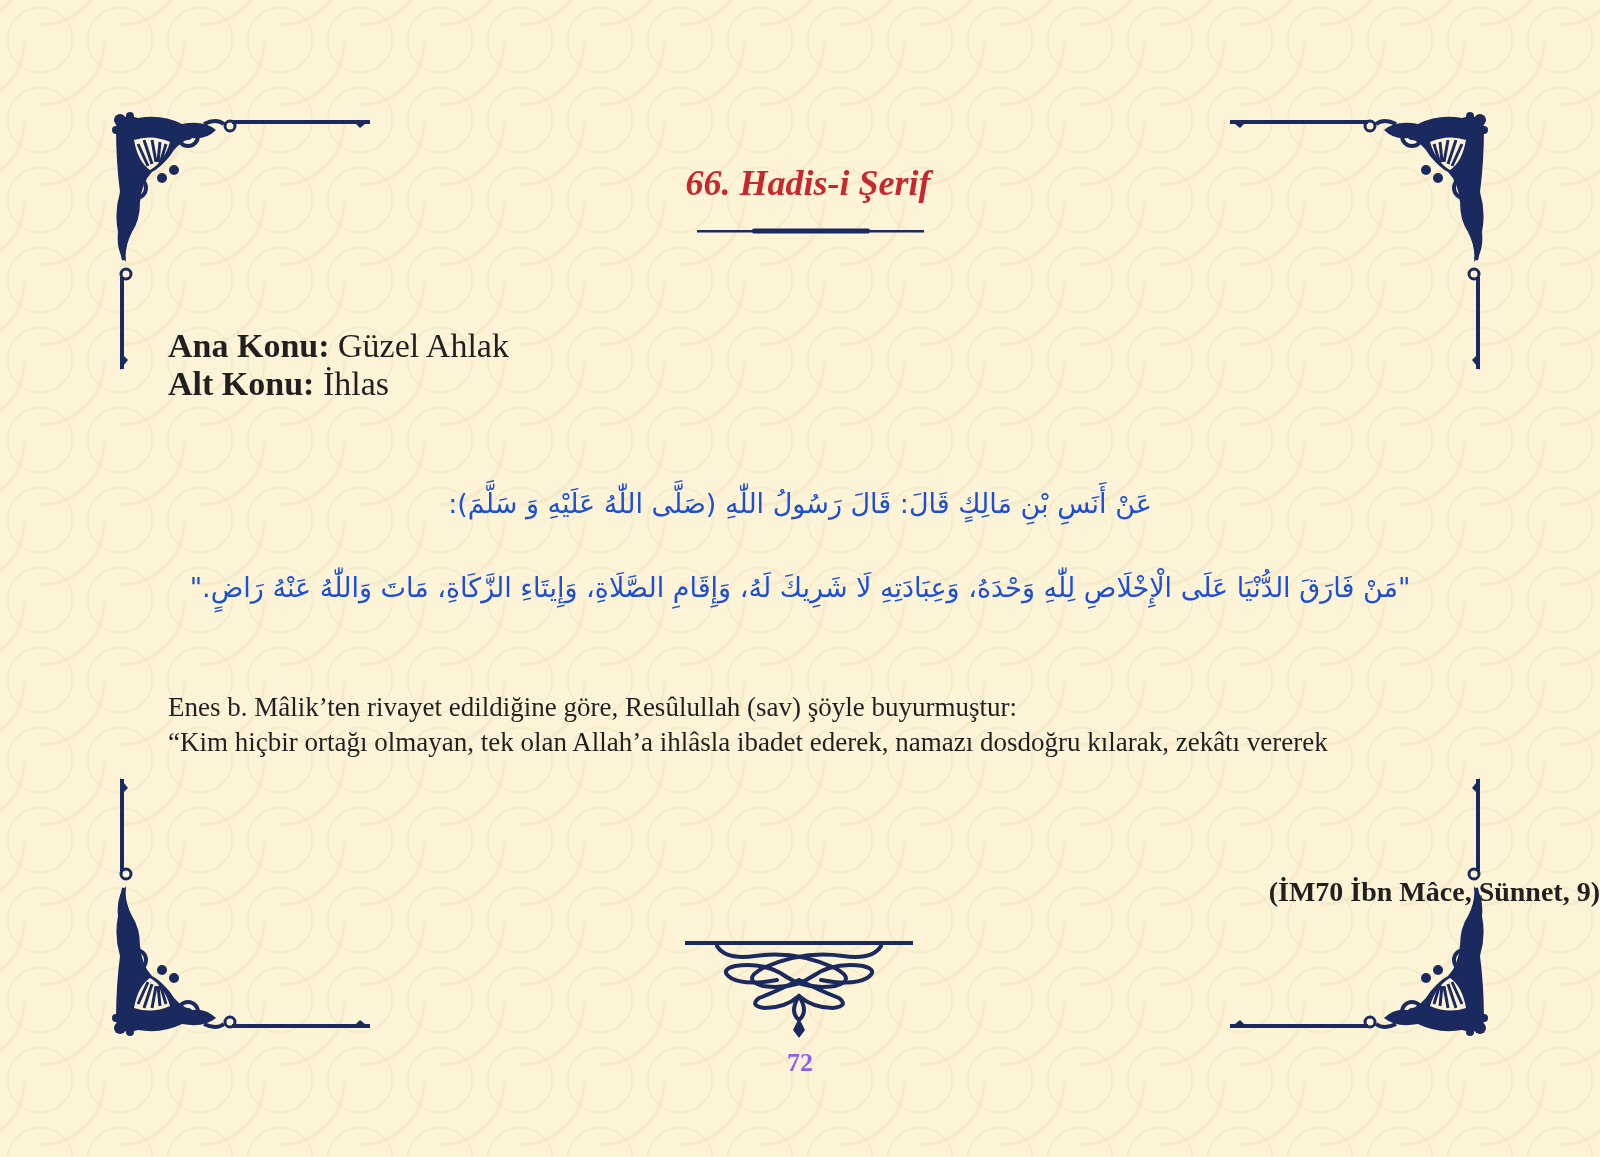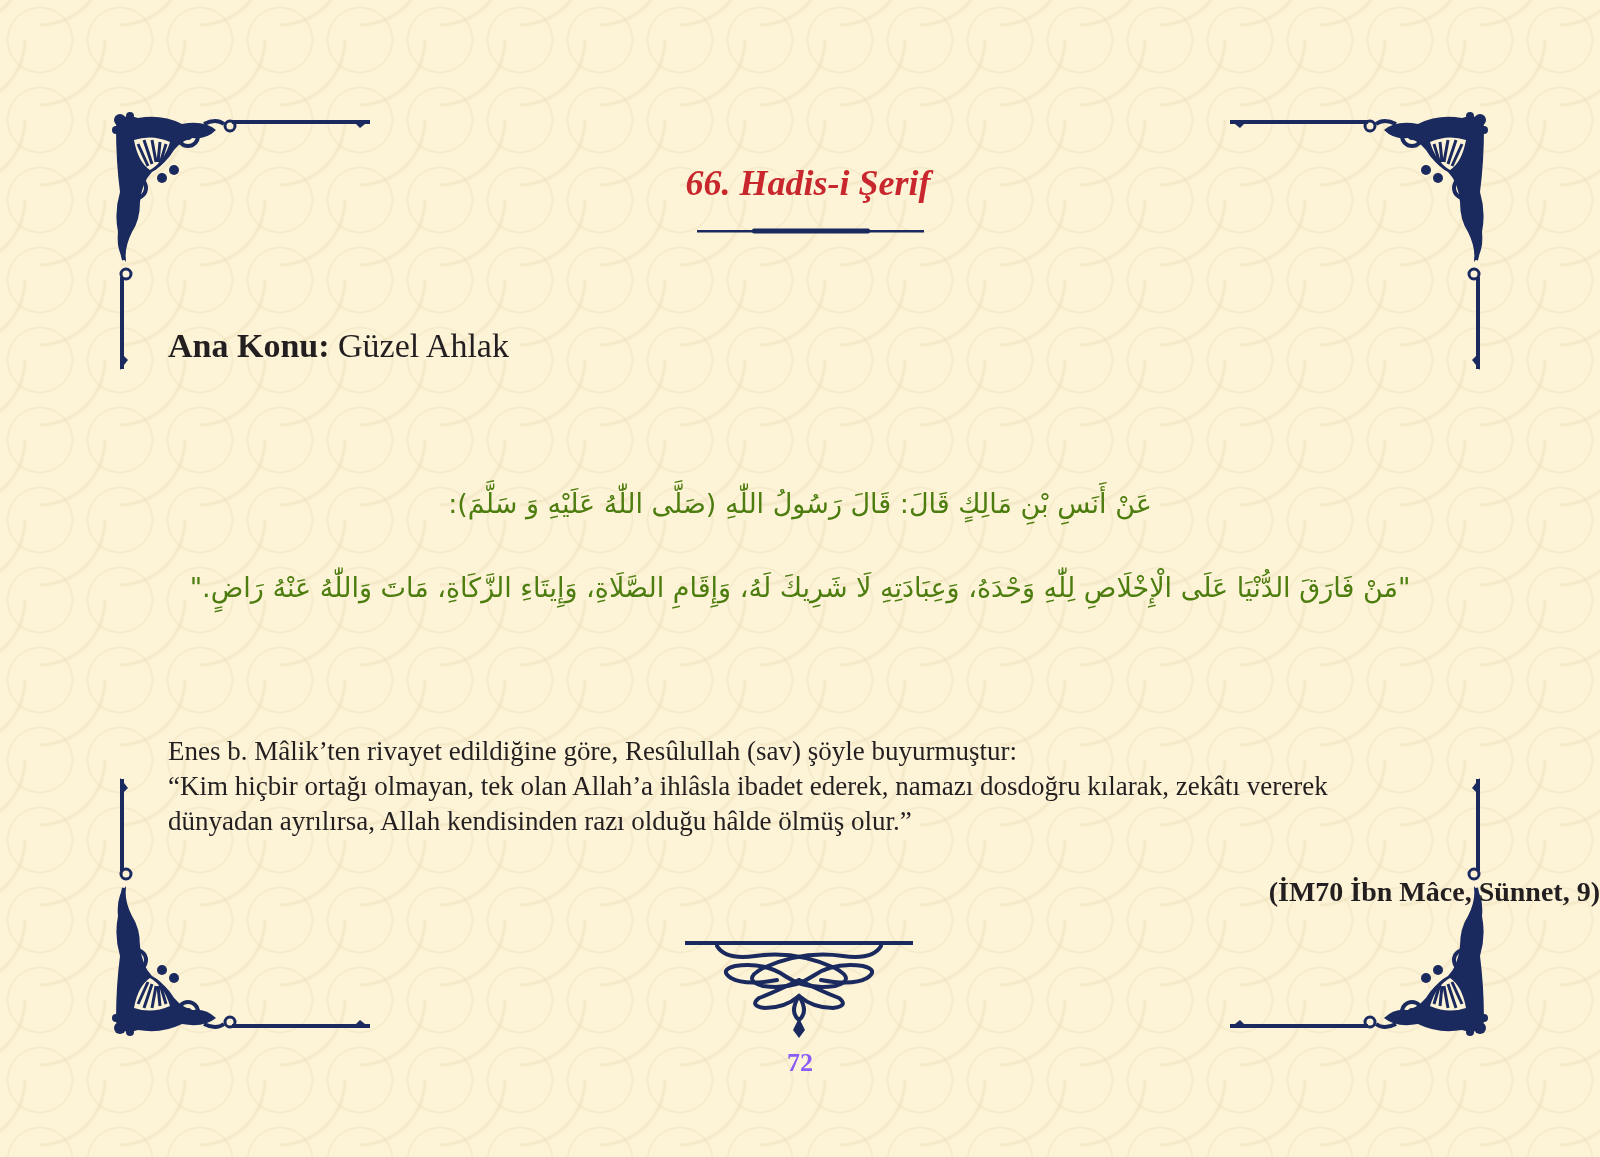--- a/index.html
+++ b/index.html
@@ -26,26 +26,26 @@
     font-family:"Liberation Serif", serif; font-style:italic; font-weight:bold;
     font-size:36px; color:#c8282d;padding-left:8px;
   }
   .title-rule { position:absolute; left:697px; top:228px; width:227px; height:6px; }
 
   .topics { position:absolute; left:168px; top:327px; font-size:34px; line-height:38px; }
   .topics .lbl { font-weight:bold; }
 
   .arabic {
     position:absolute; left:150px; width:1300px; text-align:center;
-    direction:rtl; font-family:"DejaVu Sans", sans-serif; font-size:27px; color:#4d7c0f;
+    direction:rtl; font-family:"DejaVu Sans", sans-serif; font-size:27px; color:#1d4ed8;
   }
   .arabic-1 { top:488px; }
   .arabic-2 { top:572px; }
 
-  .translation { position:absolute; left:168px; top:690px; width:1300px; font-size:27px; line-height:35px;margin-top:44px; }
+  .translation { position:absolute; left:168px; top:690px; width:1300px; font-size:27px; line-height:35px; }
   .translation .quote { }
 
   .source {
     position:absolute; left:0; width:1600px; top:876px; text-align:right;
     font-weight:bold; font-size:28px;
   }
   .ornament { position:absolute; left:685px; top:940px; width:228px; height:100px; }
 
   .page-num {
     position:absolute; left:0; width:1600px; top:1048px; text-align:center;
@@ -113,29 +113,31 @@
 <div class="title">66. Hadis-i Şerif</div>
 <svg class="title-rule" viewBox="0 0 227 6">
   <rect x="0" y="2" width="227" height="2.5" fill="#1b2a5e"></rect>
   <rect x="55" y="0.5" width="118" height="5" rx="2" fill="#1b2a5e"></rect>
 </svg>
 
 <div class="topics">
   <div>
     <span class="lbl">Ana Konu:</span><span> Güzel Ahlak</span>
   </div>
+  <div>
+    <span class="lbl">Alt Konu:</span><span> İhlas</span>
+  </div>
 </div>
 
 <div class="arabic arabic-1">عَنْ أَنَسِ بْنِ مَالِكٍ قَالَ: قَالَ رَسُولُ اللّٰهِ (صَلَّى اللّٰهُ عَلَيْهِ وَ سَلَّمَ):</div>
 <div class="arabic arabic-2">"مَنْ فَارَقَ الدُّنْيَا عَلَى الْإِخْلَاصِ لِلّٰهِ وَحْدَهُ، وَعِبَادَتِهِ لَا شَرِيكَ لَهُ، وَإِقَامِ الصَّلَاةِ، وَإِيتَاءِ الزَّكَاةِ، مَاتَ وَاللّٰهُ عَنْهُ رَاضٍ."</div>
 
 <div class="translation">
   <div>Enes b. Mâlik’ten rivayet edildiğine göre, Resûlullah (sav) şöyle buyurmuştur:</div>
   <div class="quote">“Kim hiçbir ortağı olmayan, tek olan Allah’a ihlâsla ibadet ederek, namazı dosdoğru kılarak, zekâtı vererek</div>
-  <div class="quote">dünyadan ayrılırsa, Allah kendisinden razı olduğu hâlde ölmüş olur.”</div>
 </div>
 
 <div class="source">(İM70 İbn Mâce, Sünnet, 9)</div>
 
 <svg class="ornament" viewBox="0 0 228 100">
   <g fill="none" stroke="#1b2a5e" stroke-width="4" stroke-linecap="round">
     <line x1="0" y1="3" x2="228" y2="3" stroke-width="4"></line>
     <path d="M32 6 Q40 20 70 16 Q110 10 150 28 Q172 40 150 46 Q120 50 100 36 Q80 22 50 26 Q34 30 46 38 Q60 46 92 40"></path>
     <path d="M196 6 Q188 20 158 16 Q118 10 78 28 Q56 40 78 46 Q108 50 128 36 Q148 22 178 26 Q194 30 182 38 Q168 46 136 40"></path>
     <path d="M114 40 Q90 52 74 58 Q64 66 80 68 Q100 68 114 56 Q128 68 148 68 Q164 66 154 58 Q138 52 114 40"></path>

